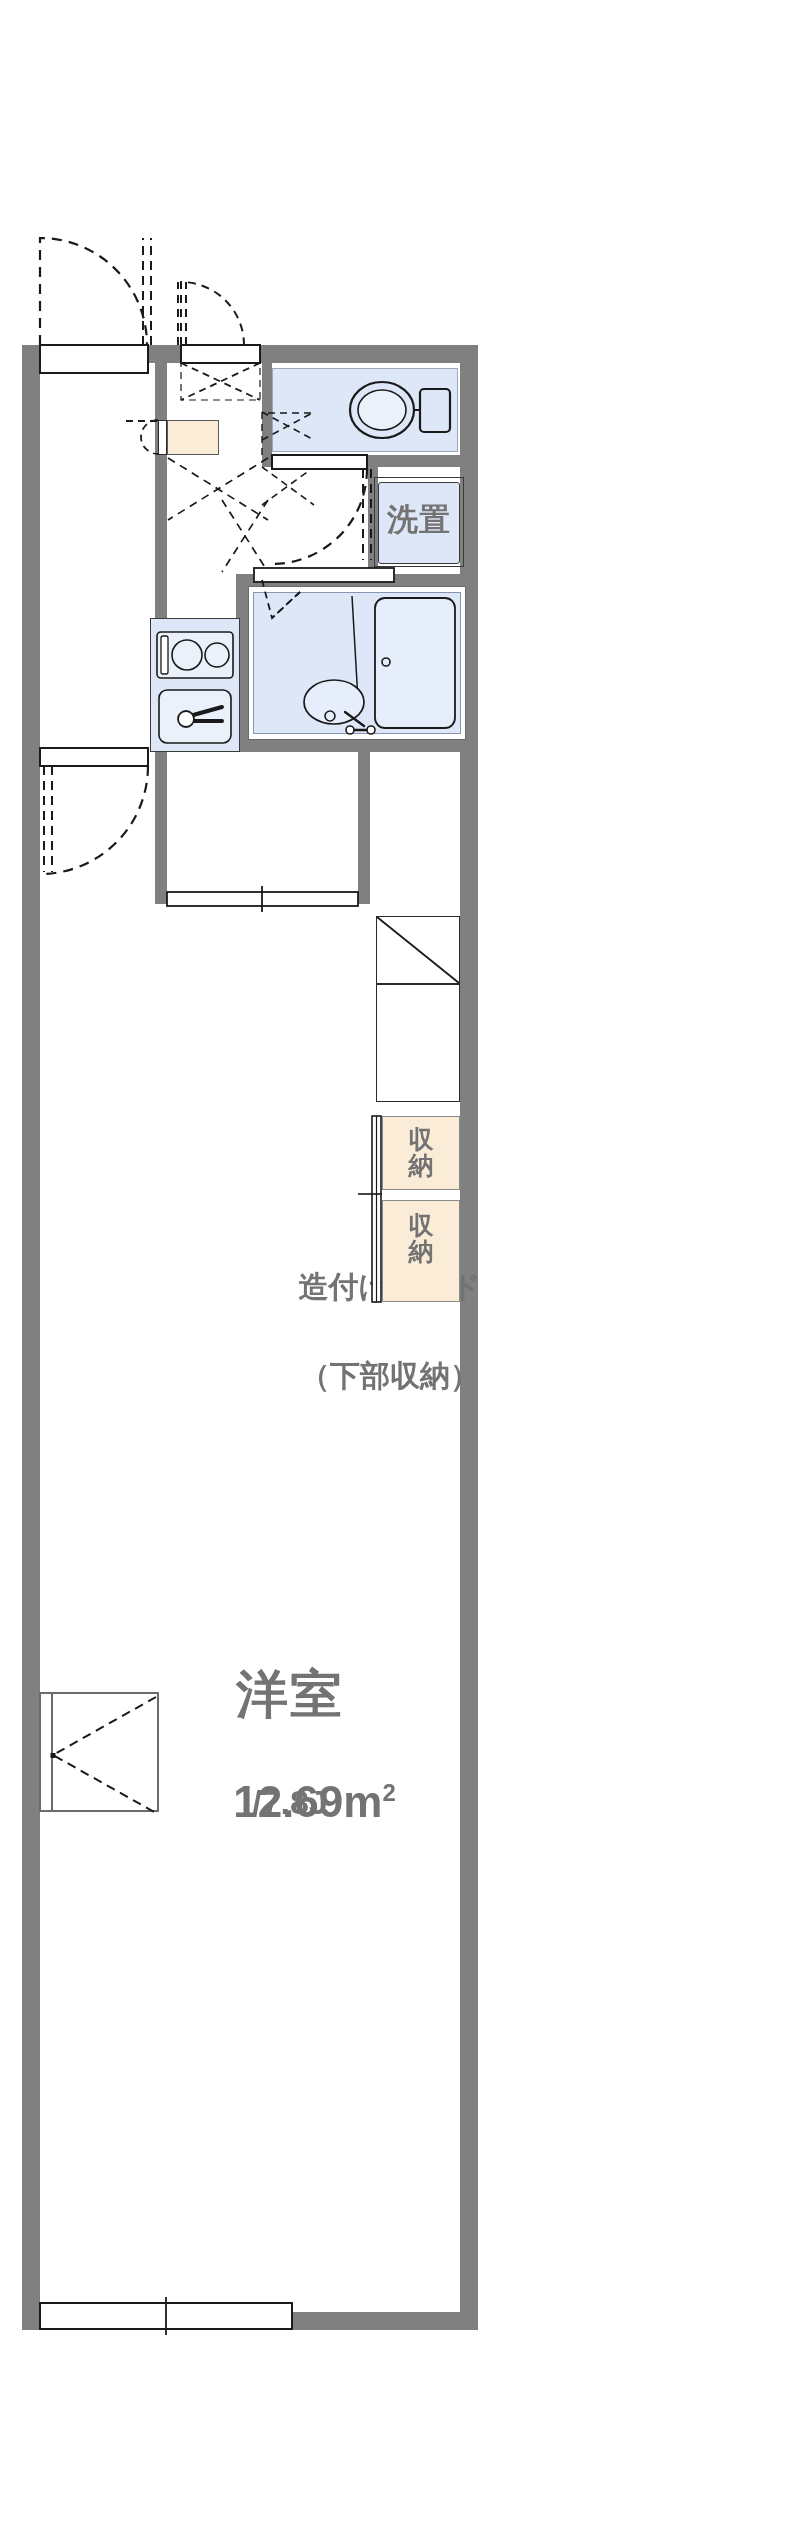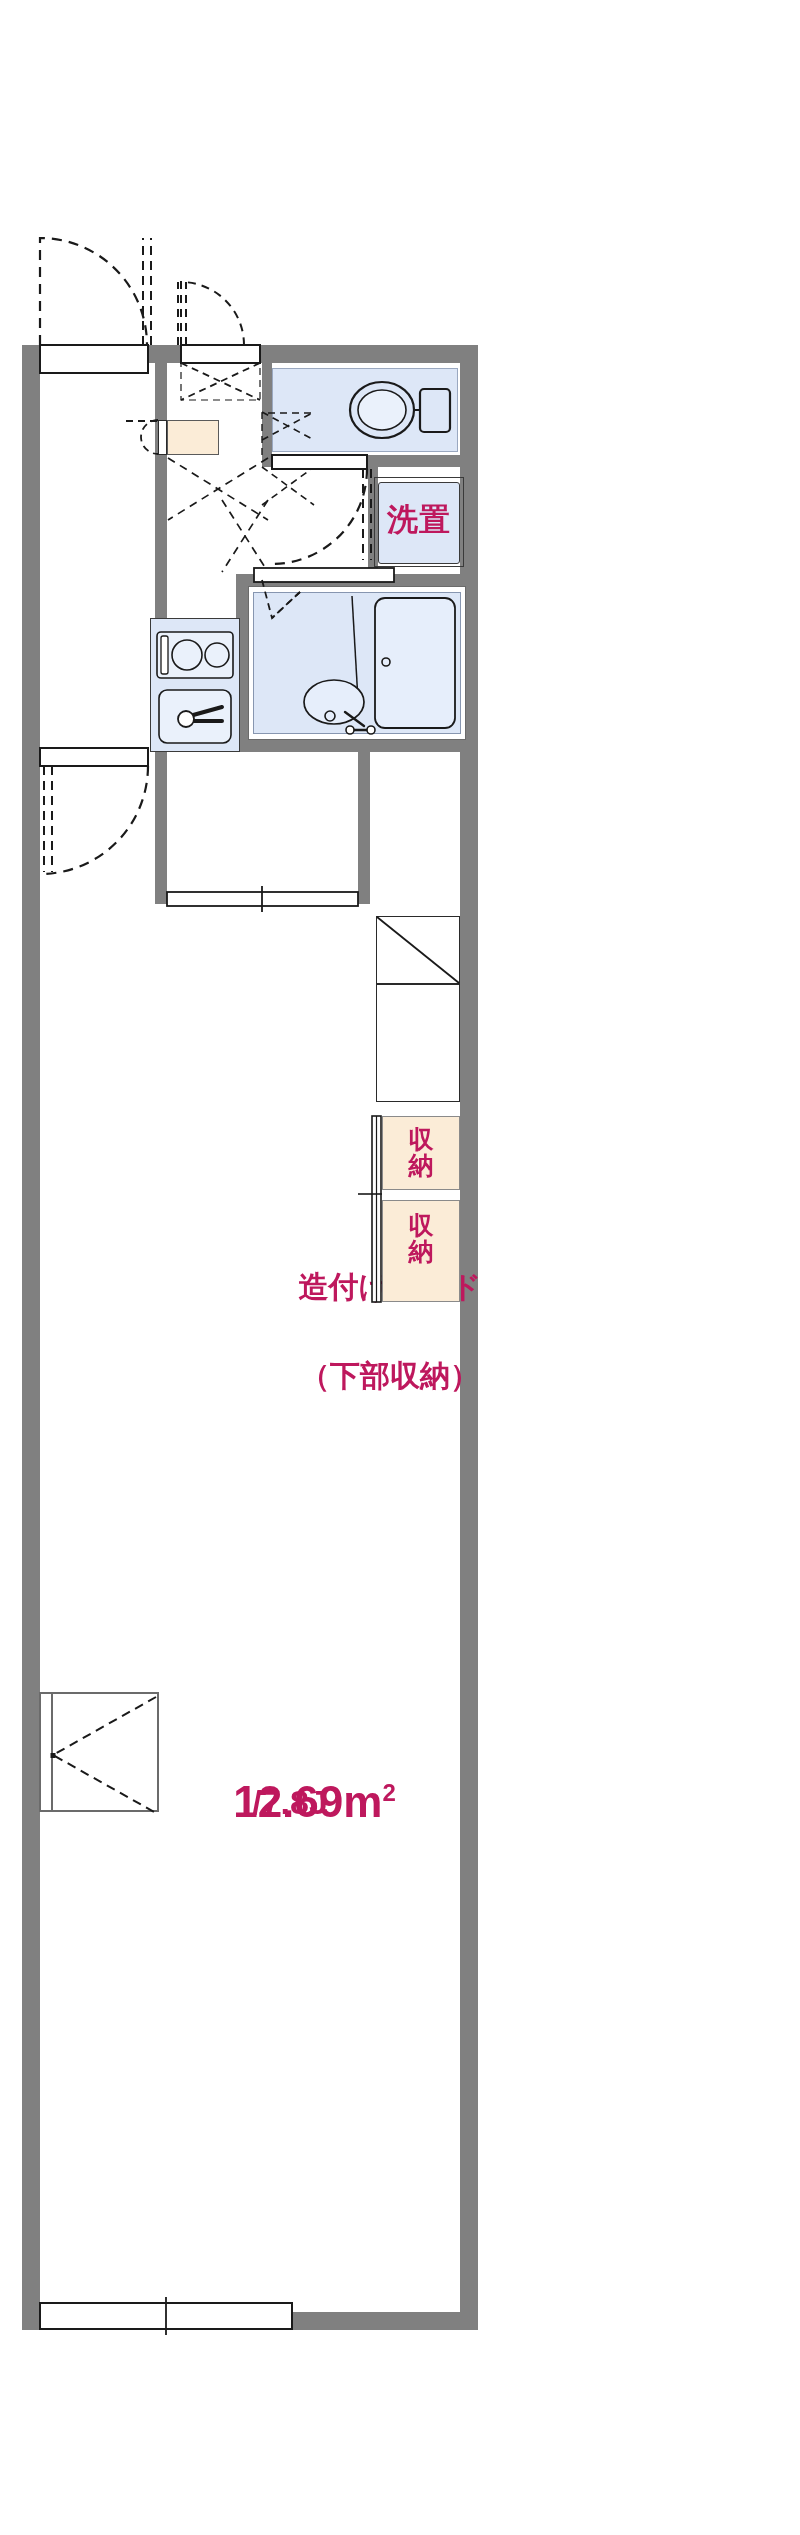--- a/index.html
+++ b/index.html
@@ -5,21 +5,21 @@
   html,body{margin:0;padding:0;background:#ffffff;}
   body{font-family:"Liberation Sans","DejaVu Sans",sans-serif;}
   #stage{position:relative;width:800px;height:2535px;background:#ffffff;overflow:hidden;}
   .abs{position:absolute;box-sizing:border-box;}
   
   .wall{background:#808080;}
   .room{background:#ffffff;}
   .fix-blue{background:#dde7f7;border:1px solid #4a4a4a;}
   .fix-cream{background:#fbecd7;border:1px solid #8a8a8a;}
   .thin{border:1px solid #2a2a2a;background:#ffffff;}
-  .lbl{position:absolute;color:#be185d;font-weight:700;text-align:center;line-height:1.12;white-space:pre;}
+  .lbl{position:absolute;color:#737373;font-weight:700;text-align:center;line-height:1.12;white-space:pre;}
   svg{position:absolute;left:0;top:0;overflow:visible;}
   .nosel{user-select:none;}
 </style>
 </head>
 <body>
 
 <div id="stage">
 
   <div class="abs wall" style="left:22px;top:345px;width:456px;height:18px;"></div>
 
@@ -204,18 +204,19 @@
     <line x1="52" y1="1693" x2="52" y2="1811" stroke="#6b6b6b" stroke-width="2"></line>
     <path d="M156 1697 L53 1755 L156 1813" fill="none" stroke="#1a1a1a" stroke-width="2" stroke-dasharray="9 6"></path>
     <rect x="50.5" y="1753" width="5" height="5" fill="#1a1a1a"></rect>
   </svg>
 
   <svg width="800" height="2535" style="pointer-events:none;">
     <rect x="40" y="2303" width="252" height="26" fill="#fff" stroke="#1a1a1a" stroke-width="2"></rect>
     <line x1="166" y1="2297" x2="166" y2="2335" stroke="#1a1a1a" stroke-width="1.8"></line>
   </svg>
 
+  <div class="lbl nosel" style="left:130px;top:1665px;width:320px;font-size:52px;letter-spacing:2px;">洋室</div>
   <div class="lbl nosel" style="left:130px;top:1728px;width:320px;font-size:44px;">
     <span>12.69m</span><sup style="font-size:24px;vertical-align:super;">2</sup>
   </div>
   <div class="lbl nosel" style="left:130px;top:1783px;width:320px;font-size:34px;">/7.8J</div>
 
 </div>
 
 </body></html>

